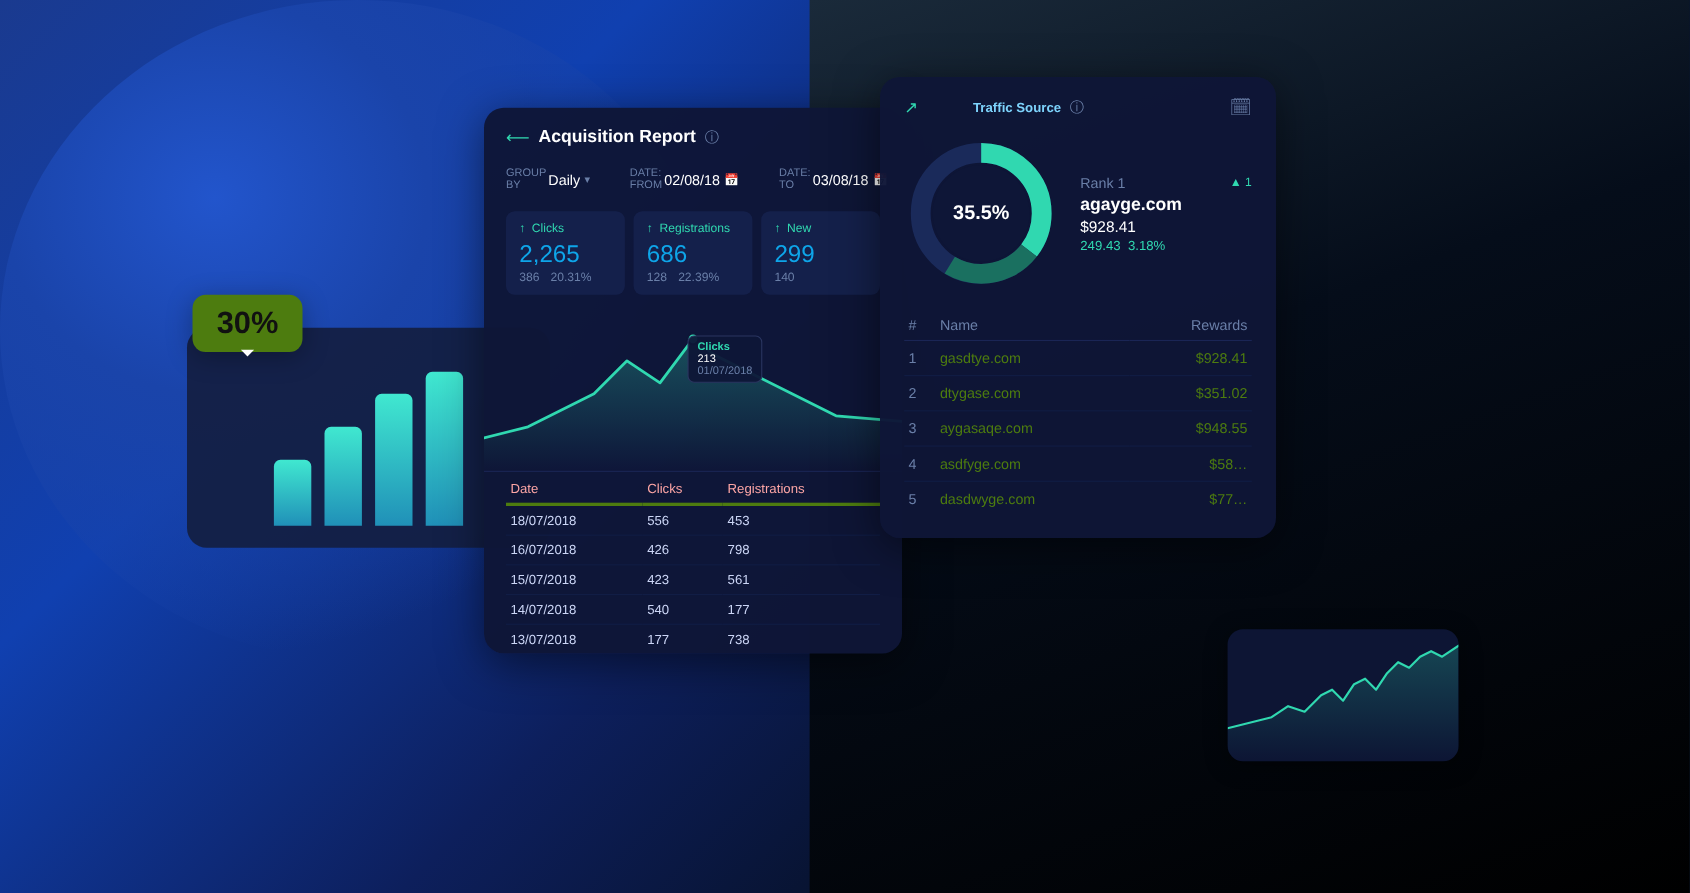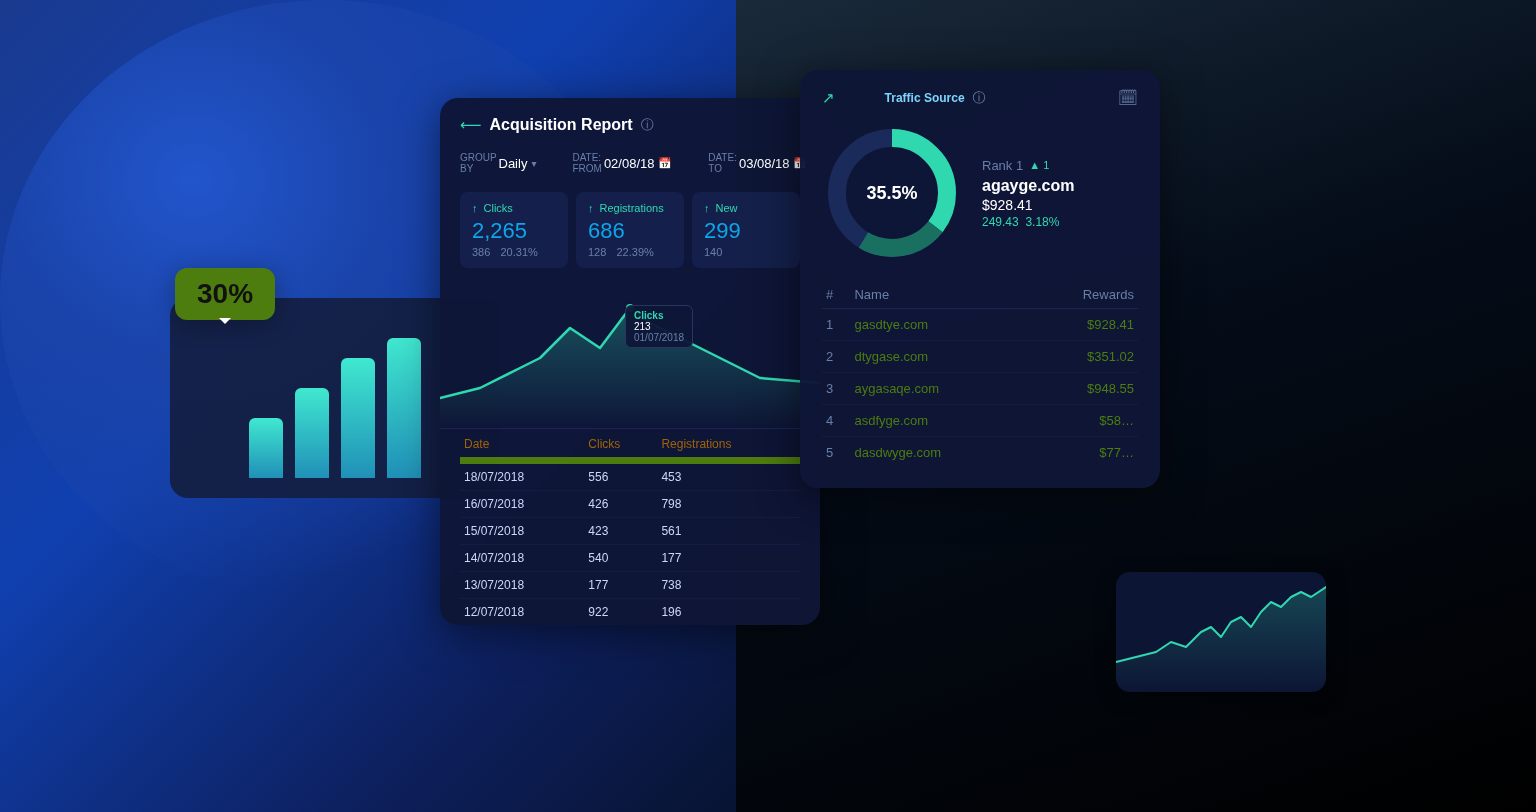--- a/index.html
+++ b/index.html
@@ -209,25 +209,25 @@
       padding: 0 20px;
       border-top: 1px solid #1a2555;
     }
     .acq-table table {
       width: 100%;
       border-collapse: collapse;
       font-size: 12px;
       color: #ccd6f6;
     }
     .acq-table thead th {
-      color: #a16207;
+      color: #fca5a5;
       font-weight: 500;
       padding: 8px 4px 6px;
       text-align: left;
-      border-bottom: 7px solid #4d7c0f;
+      border-bottom: 3px solid #4d7c0f;
     }
     .acq-table tbody td {
       padding: 6px 4px;
       border-bottom: 1px solid #111d45;
     }
     .acq-table tbody tr:last-child td { border-bottom: none; }
 
     
     .traffic-card {
       position: absolute;
@@ -277,20 +277,21 @@
       font-weight: 700;
     }
     .donut-info {
       flex: 1;
     }
     .rank-row {
       display: flex;
       align-items: center;
       gap: 6px;
       margin-bottom: 4px;
+      justify-content: space-between;
     }
     .rank-label { color: #6a7fa8; font-size: 13px; }
     .rank-up { color: #30d8b0; font-size: 11px; }
     .domain-name { color: #fff; font-size: 16px; font-weight: 700; margin-bottom: 2px; }
     .domain-value { color: #fff; font-size: 14px; margin-bottom: 2px; }
     .domain-sub { color: #30d8b0; font-size: 12px; }
 
     
     .traffic-table table {
       width: 100%;
@@ -475,25 +476,20 @@
           <tr>
             <td>14/07/2018</td>
                     <td>540</td>
                     <td>177</td>
           </tr>
           <tr>
             <td>13/07/2018</td>
                     <td>177</td>
                     <td>738</td>
           </tr>
-          <tr>
-            <td>12/07/2018</td>
-                    <td>922</td>
-                    <td>196</td>
-          </tr>
         </tbody>
     </table>
   </div>
 </div>
 
 <div class="traffic-card">
   <div class="traffic-header">
     <div class="traffic-header-left">
       <span style="color:#30d8b0;font-size:15px;">↗</span>
       <span class="traffic-title">Traffic Source</span>

